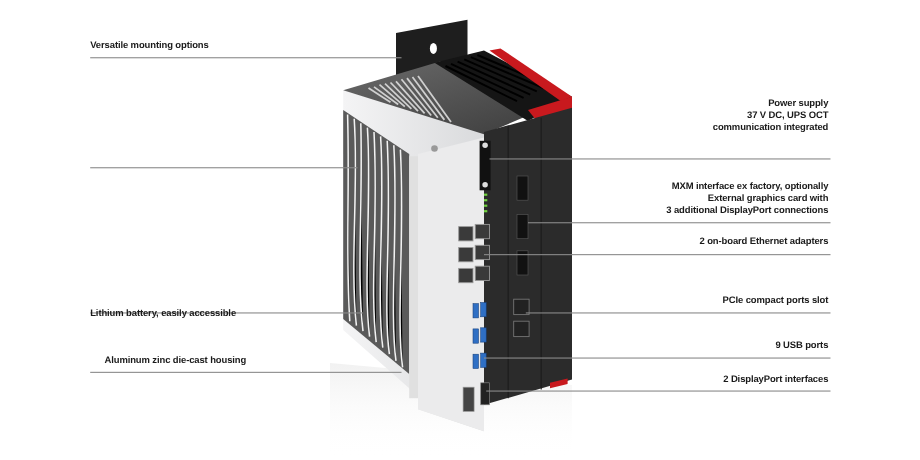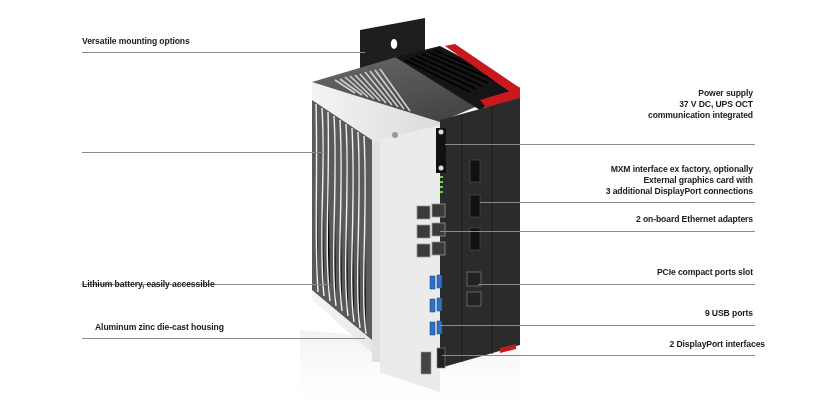--- a/index.html
+++ b/index.html
@@ -185,15 +185,15 @@
 </div>
 
 <div class="label right" style="right:83px; top:267px;">
   <span class="line">PCIe compact ports slot</span>
 </div>
 
 <div class="label right" style="right:83px; top:308px;">
   <span class="line">9 USB ports</span>
 </div>
 
-<div class="label right" style="right:71px; top:339px;">
+<div class="label right" style="right:83px; top:339px;">
   <span class="line">2 DisplayPort interfaces</span>
 </div>
 
 </body></html>

